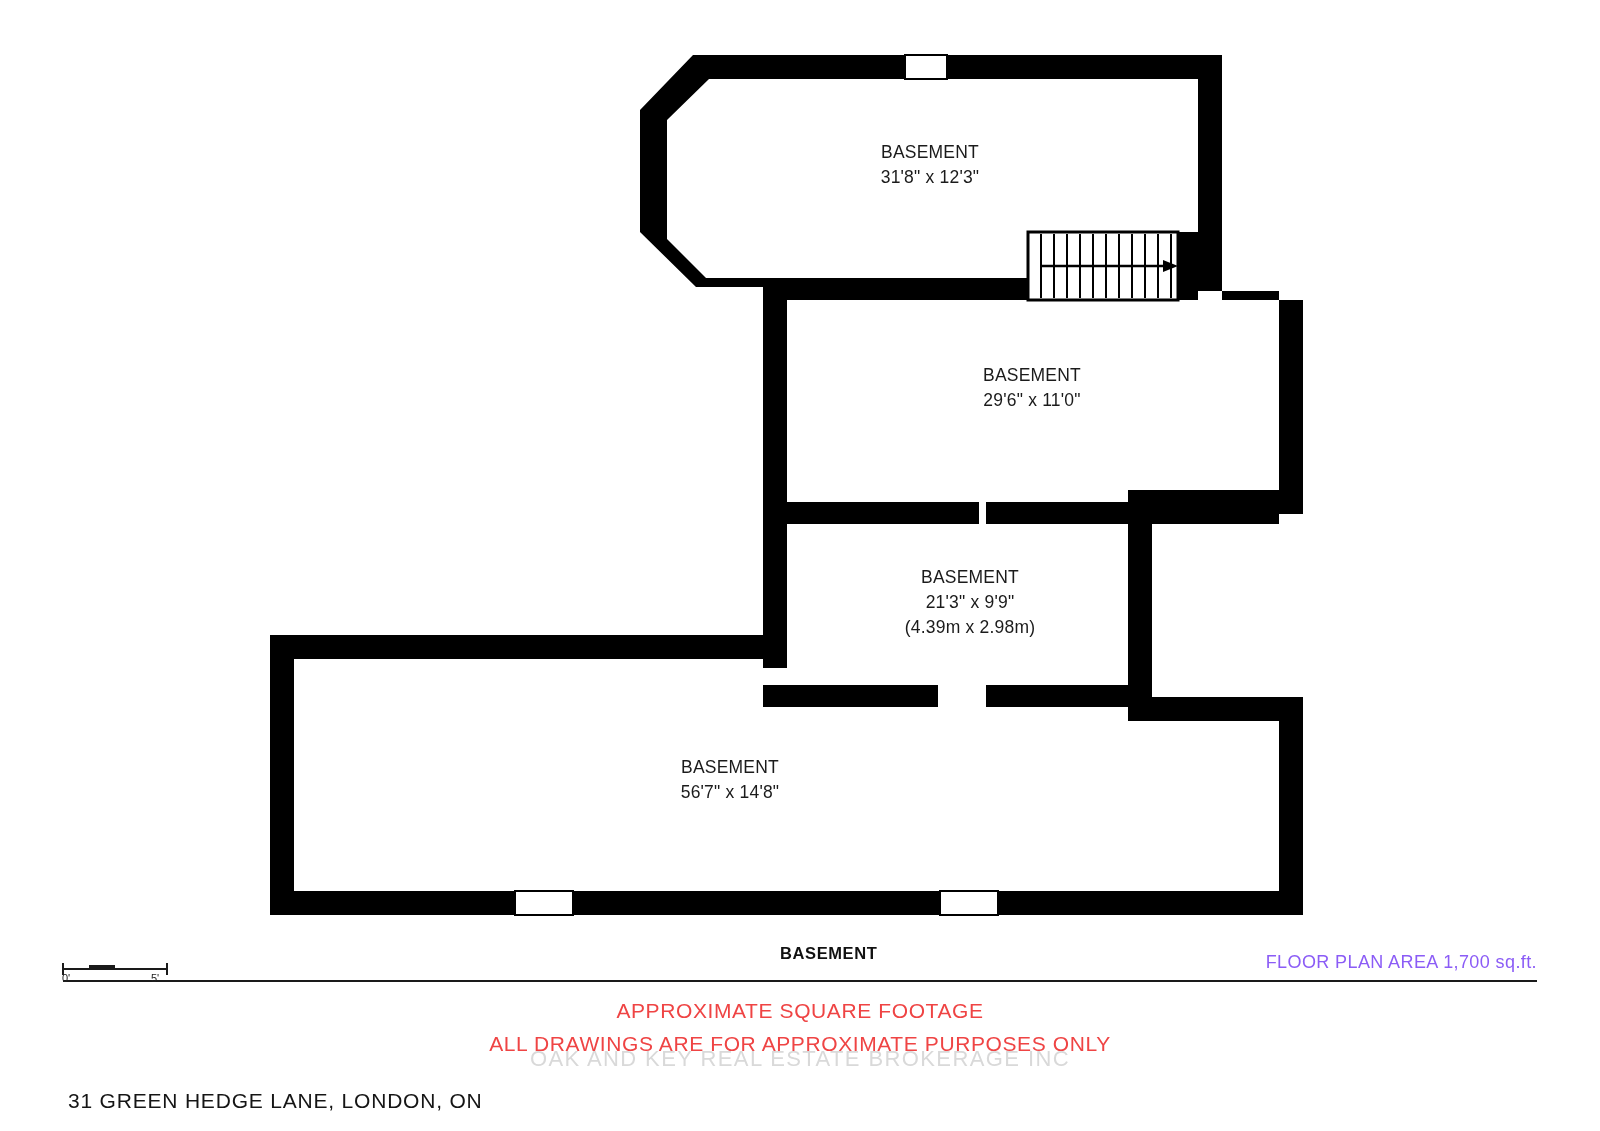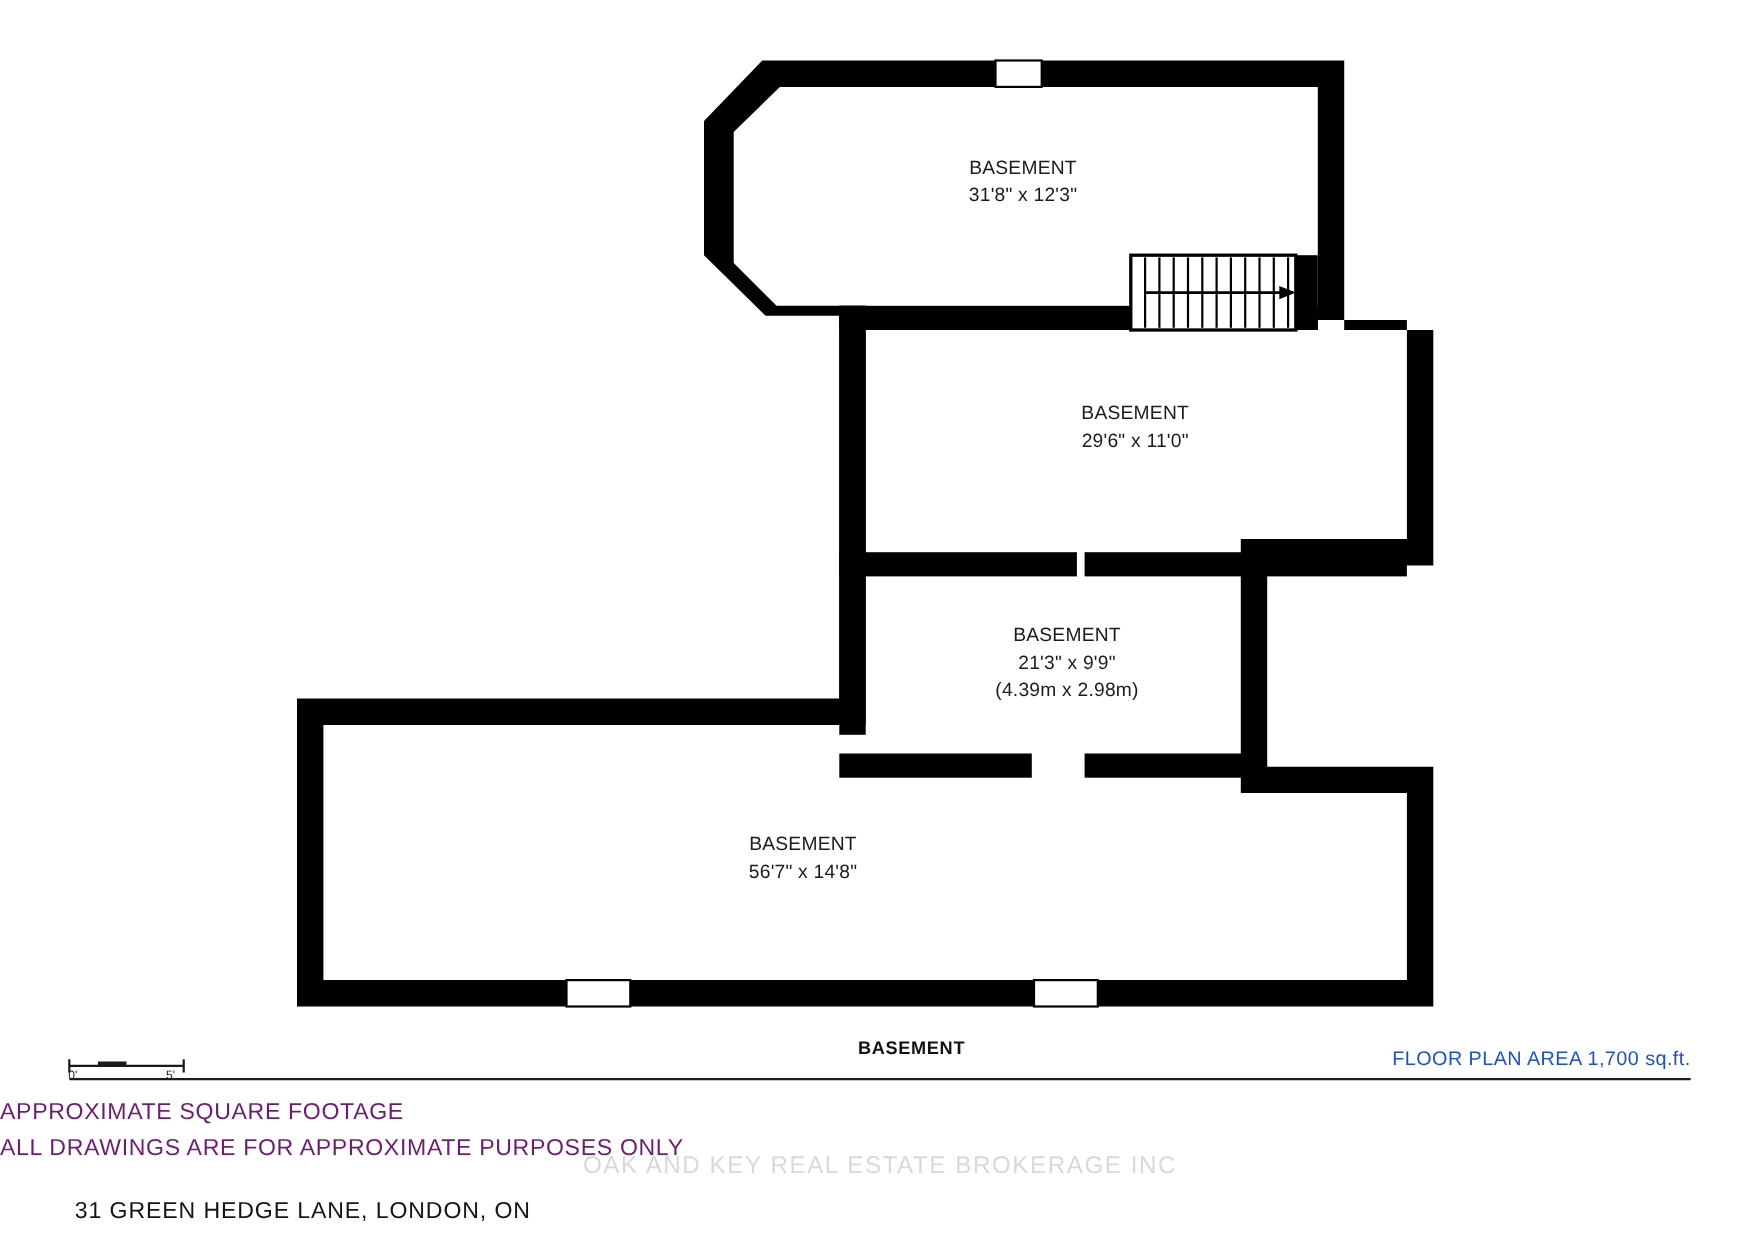--- a/index.html
+++ b/index.html
@@ -49,29 +49,30 @@
     position: absolute;
     font-weight: bold;
     font-size: 16.5px;
     letter-spacing: 0.6px;
     color: #111;
   }
   .area-text {
     position: absolute;
     font-size: 18px;
     letter-spacing: 0.4px;
-    color: #1d4ed8;
+    color: #8b5cf6;
     white-space: nowrap;
   }
   .disclaimer {
     position: absolute;
     width: 100%;
+    text-align: center;
     font-size: 21px;
     letter-spacing: 0.6px;
-    color: #701a75;
+    color: #ef4444;
   }
   .disclaimer.line2 {
     font-size: 21px;
   }
   .watermark {
     position: absolute;
     width: 100%;
     text-align: center;
     font-size: 22px;
     letter-spacing: 1.4px;

